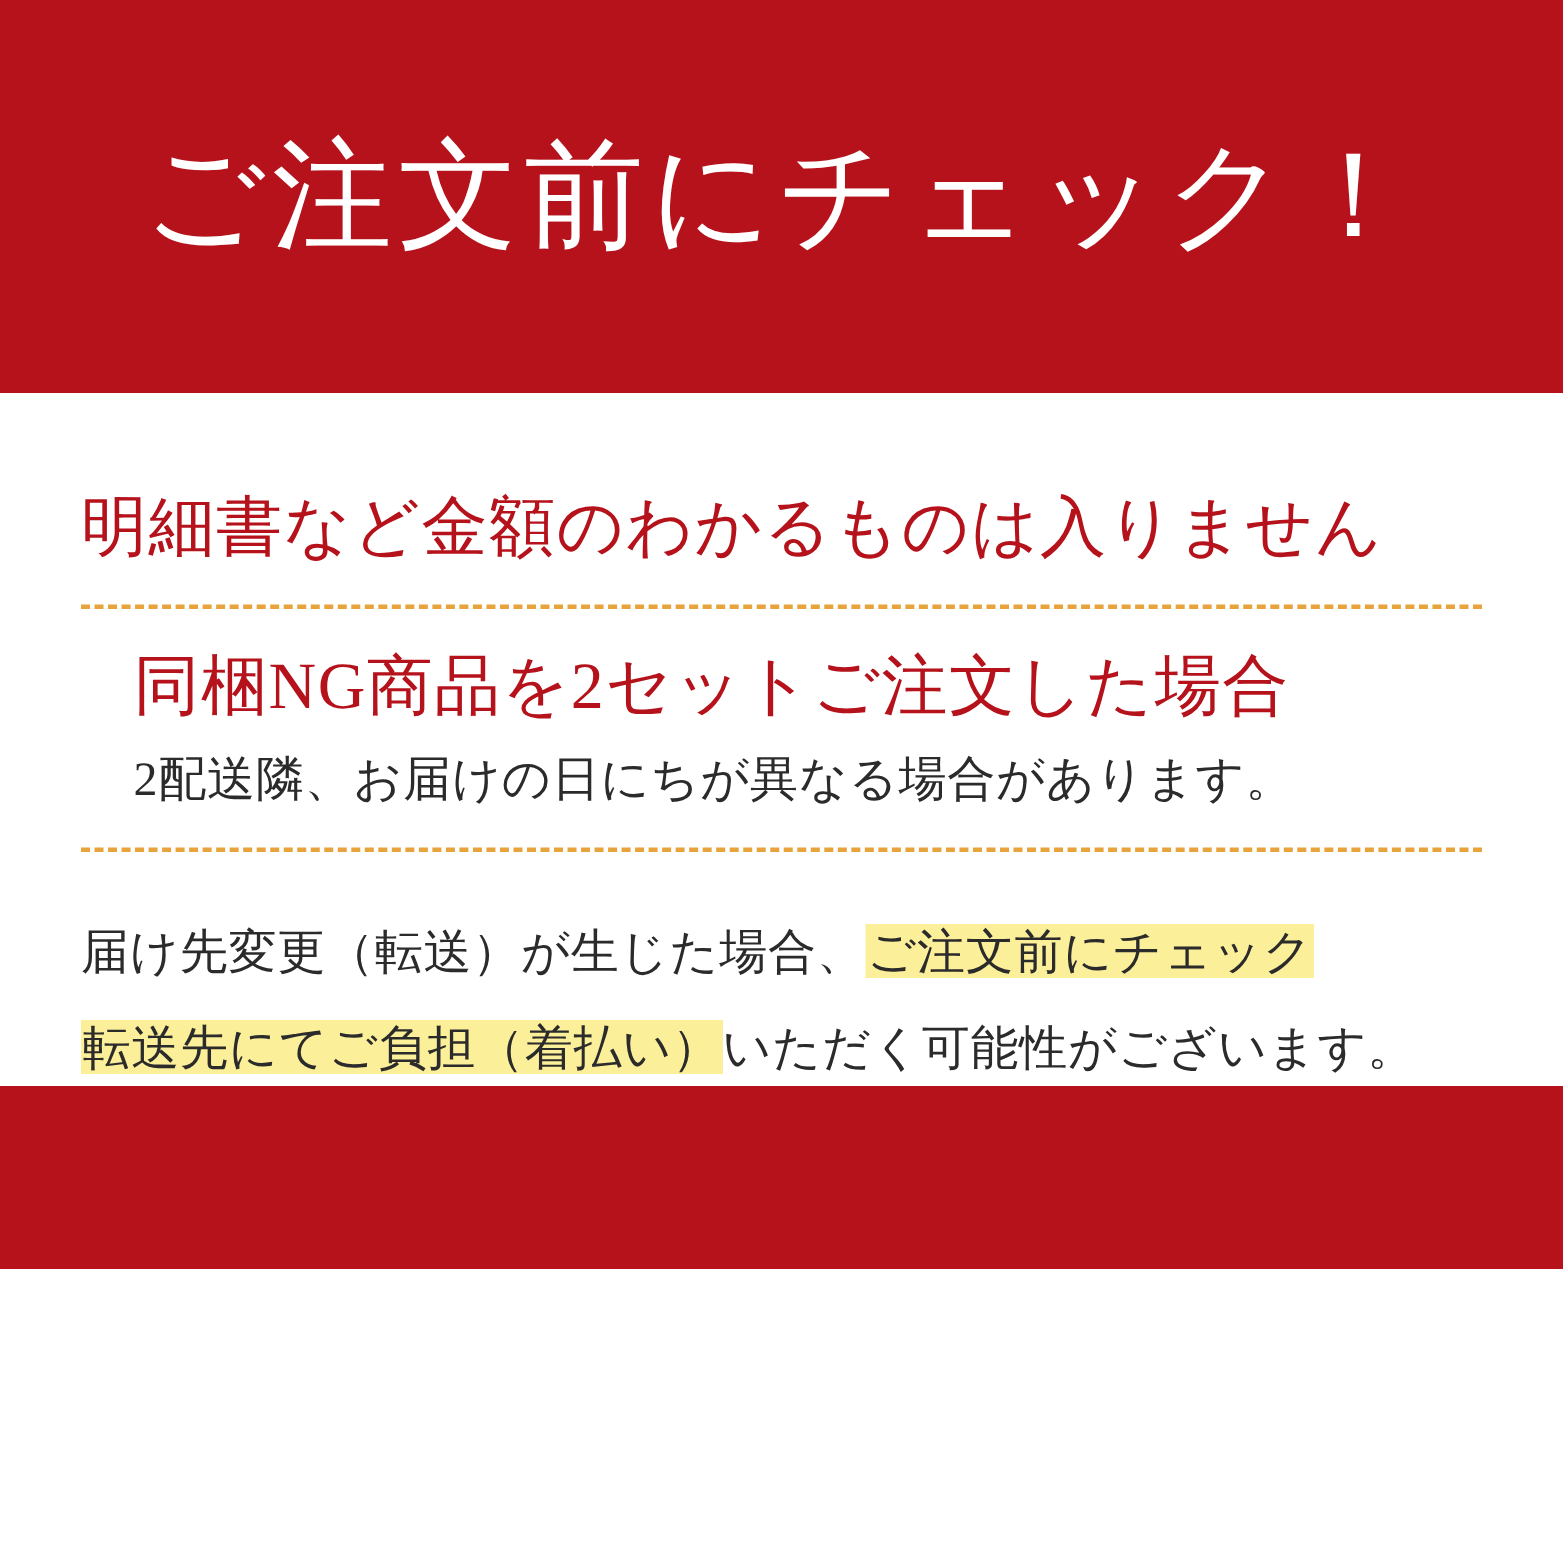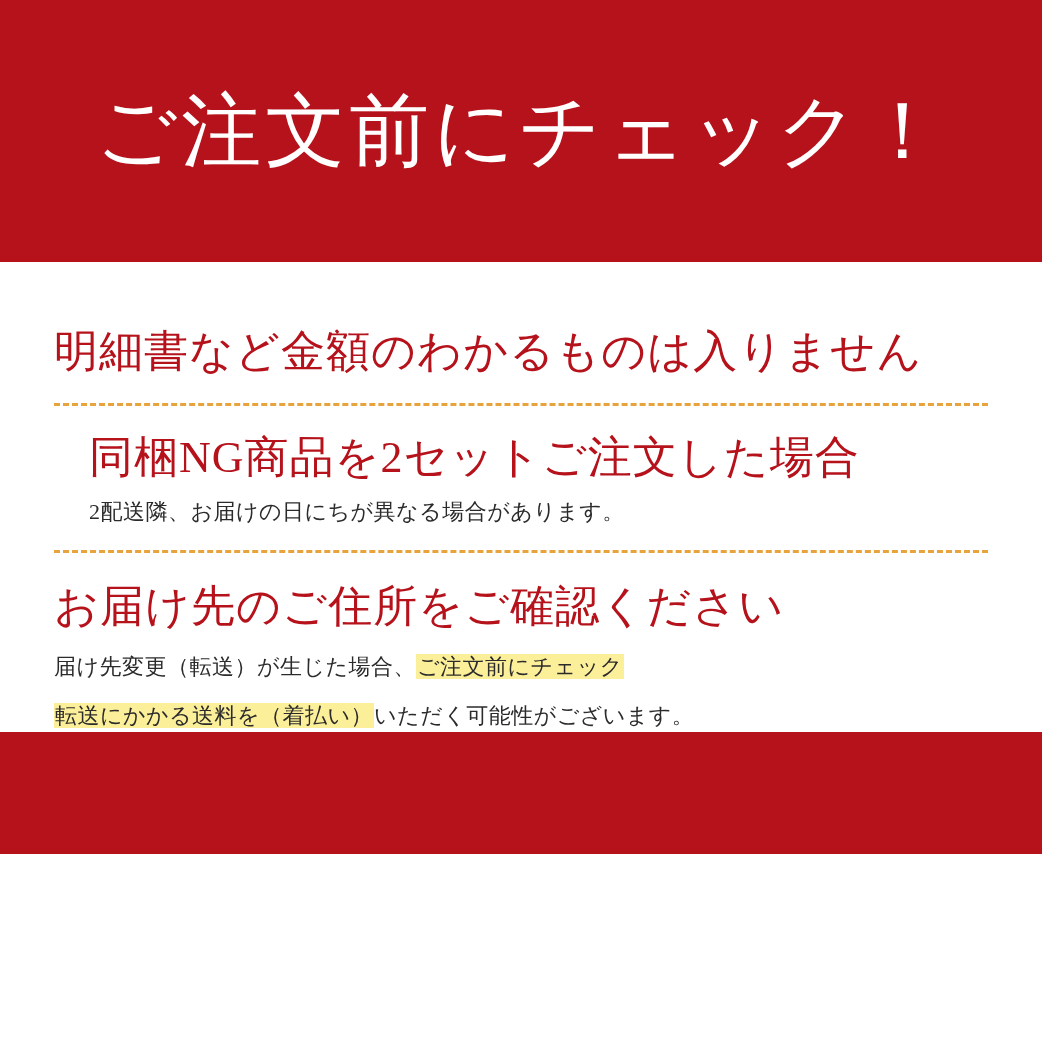--- a/index.html
+++ b/index.html
@@ -60,21 +60,21 @@
     color: #b5121b;
     font-size: 44px;
     line-height: 1.25;
     letter-spacing: 1px;
     white-space: nowrap;
     font-family: "Liberation Serif", "DejaVu Serif", serif;
   }
 
   .subline {
     color: #2b2b2b;
-    font-size: 22px;
+    font-size: 32px;
     line-height: 1.5;
     letter-spacing: 0.5px;
     font-family: "Liberation Serif", "DejaVu Serif", serif;
     white-space: nowrap;
   }
 
   .divider {
     height: 0;
     border-top: 3px dashed #e8a33d;
     margin: 0;
@@ -118,28 +118,27 @@
     <div class="divider"></div>
 
     <div class="section sec2">
       <div class="headline">同梱NG商品を2セットご注文した場合</div>
       <div class="subline">2配送隣、お届けの日にちが異なる場合があります。</div>
     </div>
 
     <div class="divider"></div>
 
     <div class="section sec3">
-      <div class="headline">お届け先のご住所をご確認ください</div>
 
 
       <div class="subline">
         <span>届け先変更（転送）が生じた場合、</span><span class="hl">ご注文前にチェック</span>
       </div>
 
       <div class="subline">
-        <span class="hl">転送にかかる送料を（着払い）</span><span>いただく可能性がございます。</span>
+        <span class="hl">転送先にてご負担（着払い）</span><span>いただく可能性がございます。</span>
       </div>
     </div>
 
   </div>
 
   <div class="footer-band"></div>
 </div>
 
 </body></html>

